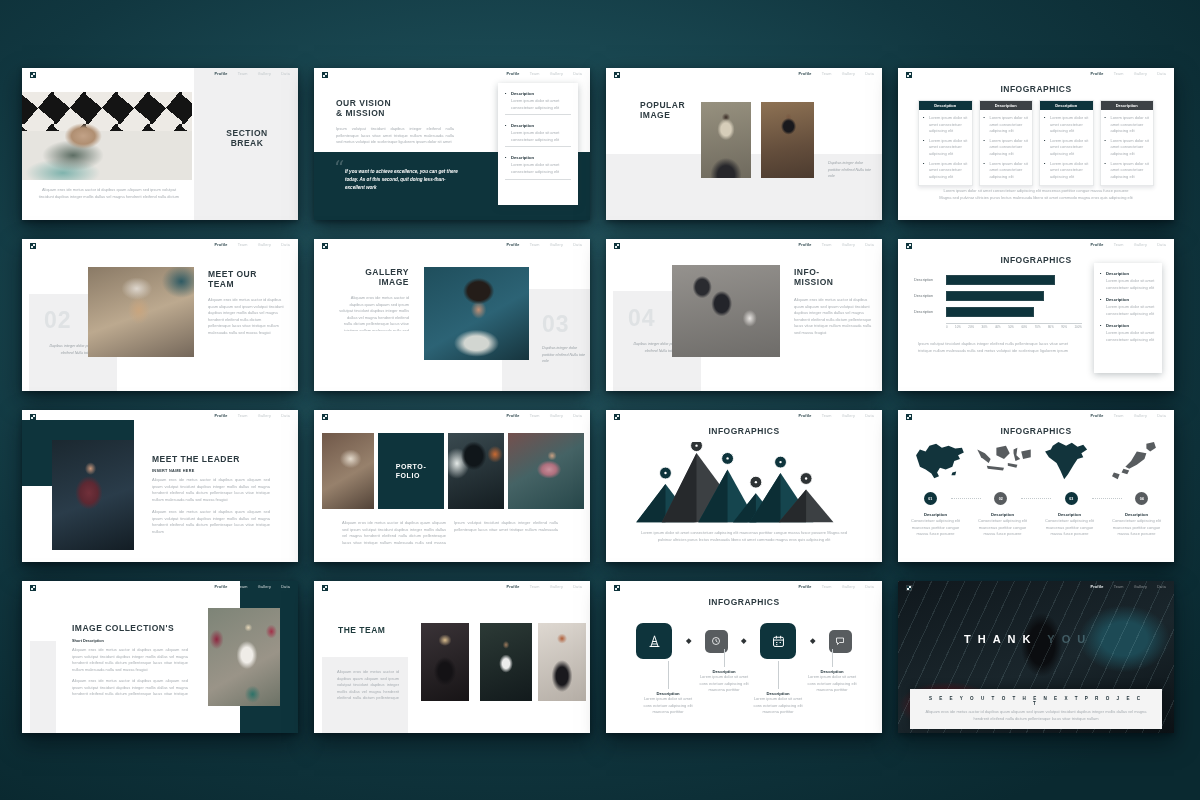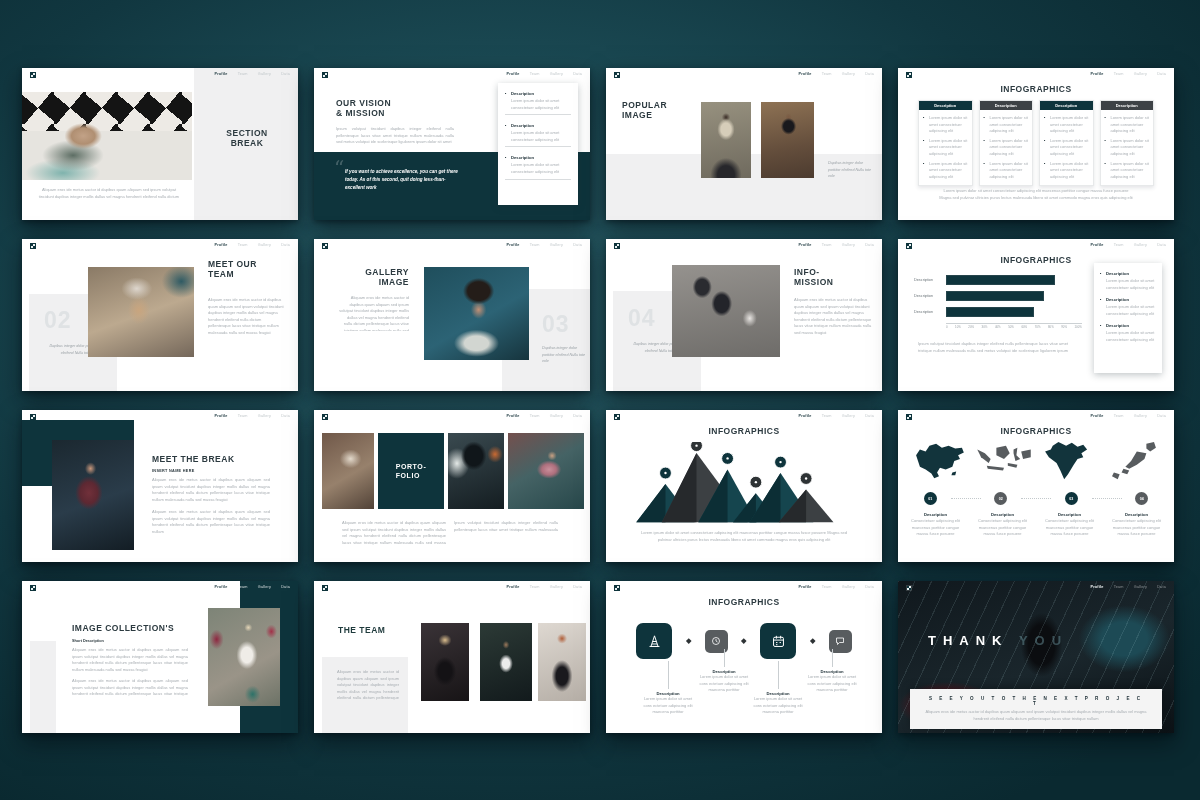--- a/index.html
+++ b/index.html
@@ -132,21 +132,21 @@
   .step-circle{width:13px;height:13px;border-radius:50%;display:flex;align-items:center;justify-content:center;
     color:#fff;font-size:3.6px;font-weight:bold;}
   .step-circle.teal{background:#0e343c;} .step-circle.gray{background:#585c5f;}
   .dotline{border-top:1px dotted #c3c9cc;}
   .proc-big{width:36px;height:36px;border-radius:7px;background:#0e343c;display:flex;align-items:center;justify-content:center;}
   .proc-sm{width:23px;height:23px;border-radius:5px;background:#585c5f;display:flex;align-items:center;justify-content:center;}
   .proc-dia{width:3.5px;height:3.5px;background:#2e3335;transform:rotate(45deg);}
   .vline{width:.6px;background:#c9ced1;}
   
   .wm{font-size:25px;font-weight:bold;letter-spacing:11px;color:rgba(255,255,255,.07);white-space:nowrap;}
-  .thank{font-size:13px;font-weight:bold;letter-spacing:7px;color:#fff;white-space:nowrap;}
+  .thank{font-size:11px;font-weight:bold;letter-spacing:7px;color:#fff;white-space:nowrap;margin-left:36px;}
   .thank .ghost{color:rgba(140,195,205,.35);}
   .tycard{background:#f4f4f4;box-shadow:0 -2px 8px rgba(0,0,0,.3);}
   .tytitle{font-size:4.6px;font-weight:bold;letter-spacing:3px;color:#22333a;}
 </style>
 </head>
 <body>
 
 <div class="canvas">
 
   <section class="slide">
@@ -203,21 +203,21 @@
     <div class="abs panel" style="left:0;right:0;top:86px;height:66px;"></div>
     <header class="shead">
       <div class="logo"></div>
       <nav class="nav">
           <span class="nav-item active">Profile</span>
           <span class="nav-item">Team</span>
           <span class="nav-item">Gallery</span>
           <span class="nav-item">Data</span>
         </nav>
     </header>
-    <div class="abs t" style="left:16px;top:32px;">
+    <div class="abs t" style="left:34px;top:32px;">
       <div>POPULAR</div>
         <div>IMAGE</div>
     </div>
     <div class="abs ph ph-pop1" style="left:95px;top:34px;width:50px;height:76px;"></div>
     <div class="abs ph ph-pop2" style="left:155px;top:34px;width:53px;height:76px;"></div>
     <div class="abs cap" style="left:222px;top:92px;width:44px;">Dapibus integer dolor porttitor eleifend Nulla tote vole</div>
   </section>
 
   <section class="slide">
     <header class="shead">
@@ -274,21 +274,21 @@
       <nav class="nav">
           <span class="nav-item active">Profile</span>
           <span class="nav-item">Team</span>
           <span class="nav-item">Gallery</span>
           <span class="nav-item">Data</span>
         </nav>
     </header>
     <div class="abs num" style="left:22px;top:68px;">02</div>
     <div class="abs cap rgt" style="left:16px;top:104px;width:60px;">Dapibus integer dolor porttitor eleifend Nulla tote vole</div>
     <div class="abs ph ph-warm" style="left:66px;top:28px;width:106px;height:90px;"></div>
-    <div class="abs t" style="left:186px;top:20px;">
+    <div class="abs t" style="left:186px;top:30px;">
       <div>MEET OUR</div>
         <div>TEAM</div>
     </div>
     <div class="abs micro" style="left:186px;top:58px;width:76px;height:44px;overflow:hidden;">Aliquam eros ide metus auctor id dapibus quam aliquam sed ipsum volutpat tincidunt dapibus integer mollis dallas vel magna hendrerit eleifend nulla dictum pellentesque lacus vitae tristique nullam malesuada nulla sed massa feugiat</div>
   </section>
 
   <section class="slide">
     <div class="abs panel" style="left:188px;top:50px;width:89px;bottom:0;"></div>
     <header class="shead">
       <div class="logo"></div>
@@ -391,21 +391,21 @@
     <header class="shead">
       <div class="logo"></div>
       <nav class="nav">
           <span class="nav-item active">Profile</span>
           <span class="nav-item">Team</span>
           <span class="nav-item">Gallery</span>
           <span class="nav-item">Data</span>
         </nav>
     </header>
     <div class="abs ph ph-leader" style="left:30px;top:30px;width:82px;height:110px;"></div>
-    <div class="abs t" style="left:130px;top:44px;">MEET THE BREAK</div>
+    <div class="abs t" style="left:130px;top:44px;">MEET THE LEADER</div>
     <div class="abs" style="left:130px;top:59px;font-size:3.8px;font-weight:bold;color:#2a373d;letter-spacing:.3px;">INSERT NAME HERE</div>
     <div class="abs micro micro-j" style="left:130px;top:67px;width:118px;height:26px;overflow:hidden;">Aliquam eros ide metus auctor id dapibus quam aliquam sed ipsum volutpat tincidunt dapibus integer mollis dallas vel magna hendrerit eleifend nulla dictum pellentesque lacus vitae tristique nullam malesuada nulla sed massa feugiat</div>
     <div class="abs micro micro-j" style="left:130px;top:99px;width:118px;height:26px;overflow:hidden;">Aliquam eros ide metus auctor id dapibus quam aliquam sed ipsum volutpat tincidunt dapibus integer mollis dallas vel magna hendrerit eleifend nulla dictum pellentesque lacus vitae tristique nullam</div>
   </section>
 
   <section class="slide">
     <header class="shead">
       <div class="logo"></div>
       <nav class="nav">
           <span class="nav-item active">Profile</span>

